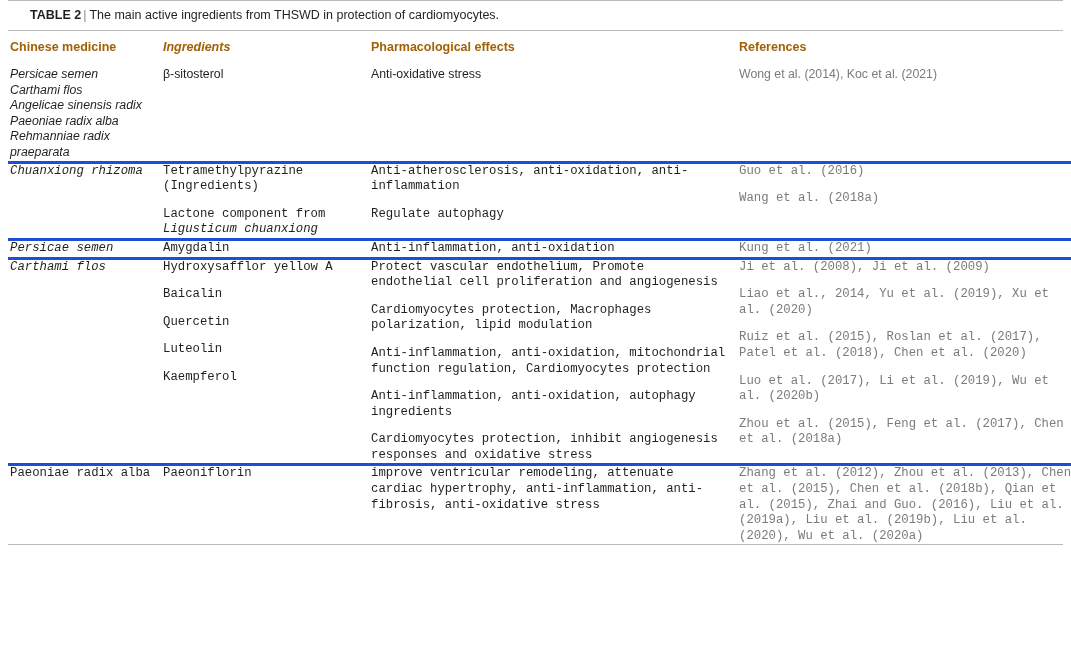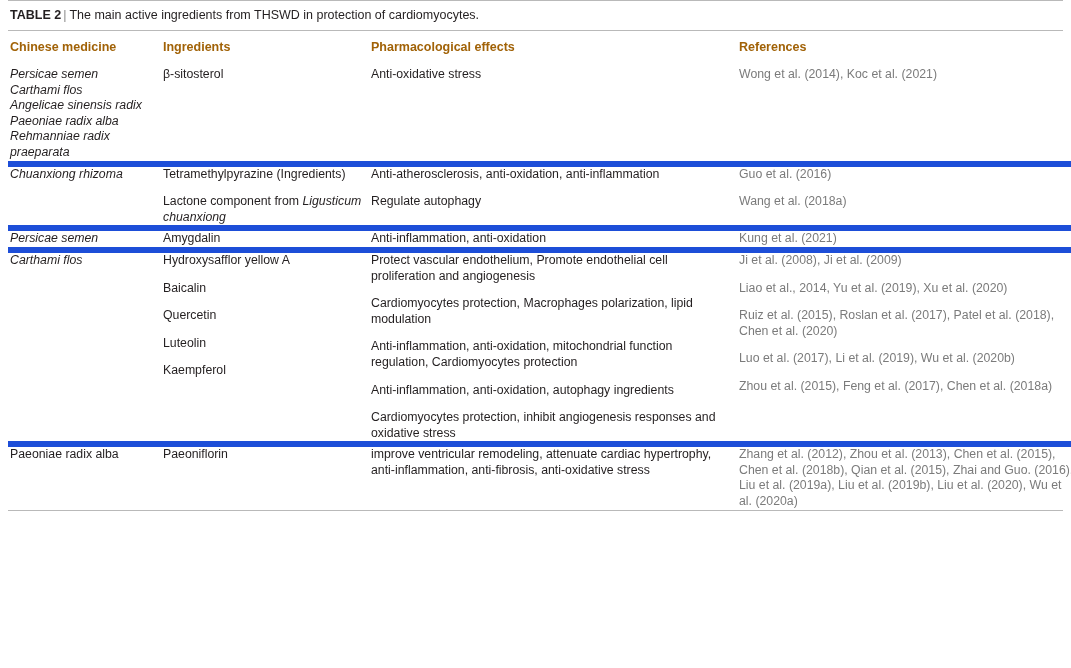--- a/index.html
+++ b/index.html
@@ -23,20 +23,21 @@
   }
   
   .caption {
     font-size: 12.5px;
     line-height: 16px;
     padding: 6px 2px 7px 2px;
     color: #231f20;
   }
   .caption .tbl-num {
     font-weight: bold;
+    margin-left: 20px;
   }
   .caption .bar {
     color: #8d8d8d;
     padding: 0 3px 0 2px;
   }
   .rule-top {
     border-top: 1px solid #b9b9b9;
   }
   .rule-head {
     border-top: 1px solid #b9b9b9;
@@ -53,37 +54,38 @@
   table.maintable th {
     font-size: 12.5px;
     font-weight: bold;
     text-align: left;
     padding: 9px 6px 12px 2px;
     vertical-align: top;
     line-height: 15px;
     color: #a16207;
   }
   th.c0 { width: 145px; text-align: left; }
-  th.c1 { width: 200px; text-align: center; }
+  th.c1 { width: 200px; text-align: center; font-style: italic; }
   th.c2 { width: 360px; text-align: center; }
   th.c3 { width: 335px; text-align: center; }
 
   table.maintable td {
     font-size: 12.3px;
     line-height: 15.6px;
     vertical-align: top;
     padding: 0 6px 0 2px;
     color: #231f20;
   }
   .group > td {
     padding-top: 11px;
     padding-bottom: 11px;
   }
   .group.bordered > td {
-    border-top: 6px solid #1d4ed8;
+    border-top: 3px solid #1d4ed8;
+    font-family: Liberation Mono, monospace;
   }
   td.col-medicine { width: 145px; }
   td.col-ing      { width: 200px; }
   td.col-eff      { width: 360px; }
   td.col-ref      { width: 335px; }
 
   .italic { font-style: italic; }
 
   .ref { color: #7b7b7b; }
 

